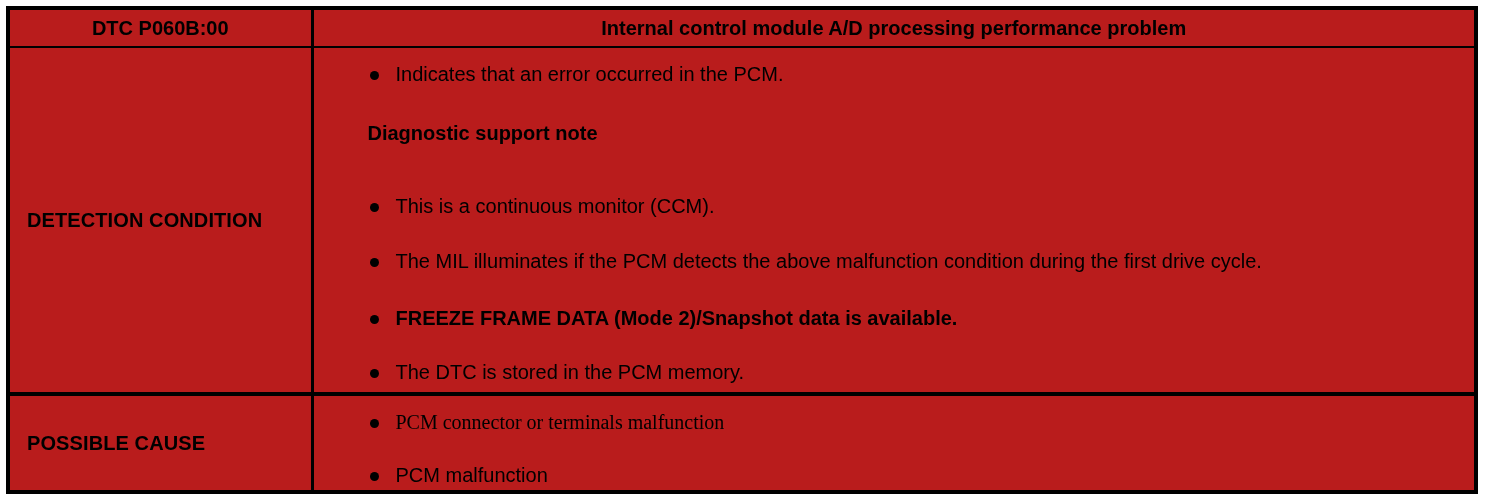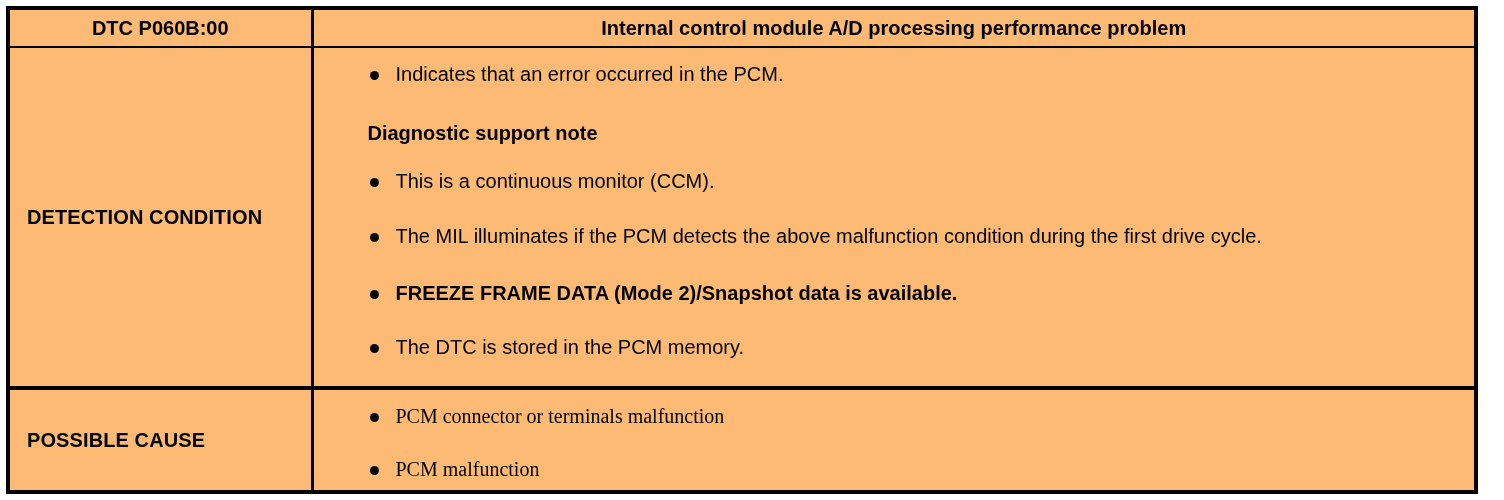--- a/index.html
+++ b/index.html
@@ -23,21 +23,21 @@
   
   .dtc-table {
     position: absolute;
     left: 6px;
     top: 6px;
     width: 1472px;
     height: 488px;
     box-sizing: border-box;
     border: 4px solid #000000;
     border-collapse: collapse;
-    background: #fdba74;
+    background: #b91c1c;
   }
   .dtc-table table {
     width: 100%;
     height: 100%;
     border-collapse: collapse;
     table-layout: fixed;
   }
   col.col-label { width: 302px; }
 
   td {
@@ -98,26 +98,26 @@
   .note-heading {
     font-size: 20px;
     line-height: 25px;
     font-weight: bold;
     padding-left: 54px;
   }
 
   
   .sp-b1 { margin-top: 14px; }
   .sp-note { margin-top: 34px; }
-  .sp-b2 { margin-top: 23px; }
+  .sp-b2 { margin-top: 48px; }
   .sp-b3 { margin-top: 30px; }
   .sp-b4 { margin-top: 32px; font-weight: bold; }
   .sp-b5 { margin-top: 29px; }
   .sp-c1 { margin-top: 14px; font-family: Liberation Serif, serif; }
-  .sp-c2 { margin-top: 28px; font-family: Liberation Serif, serif; }
+  .sp-c2 { margin-top: 28px; }
 </style>
 </head>
 <body>
 
 <div class="page">
   <div class="dtc-table">
     <table>
       <colgroup>
         <col class="col-label">
         <col class="col-content">

